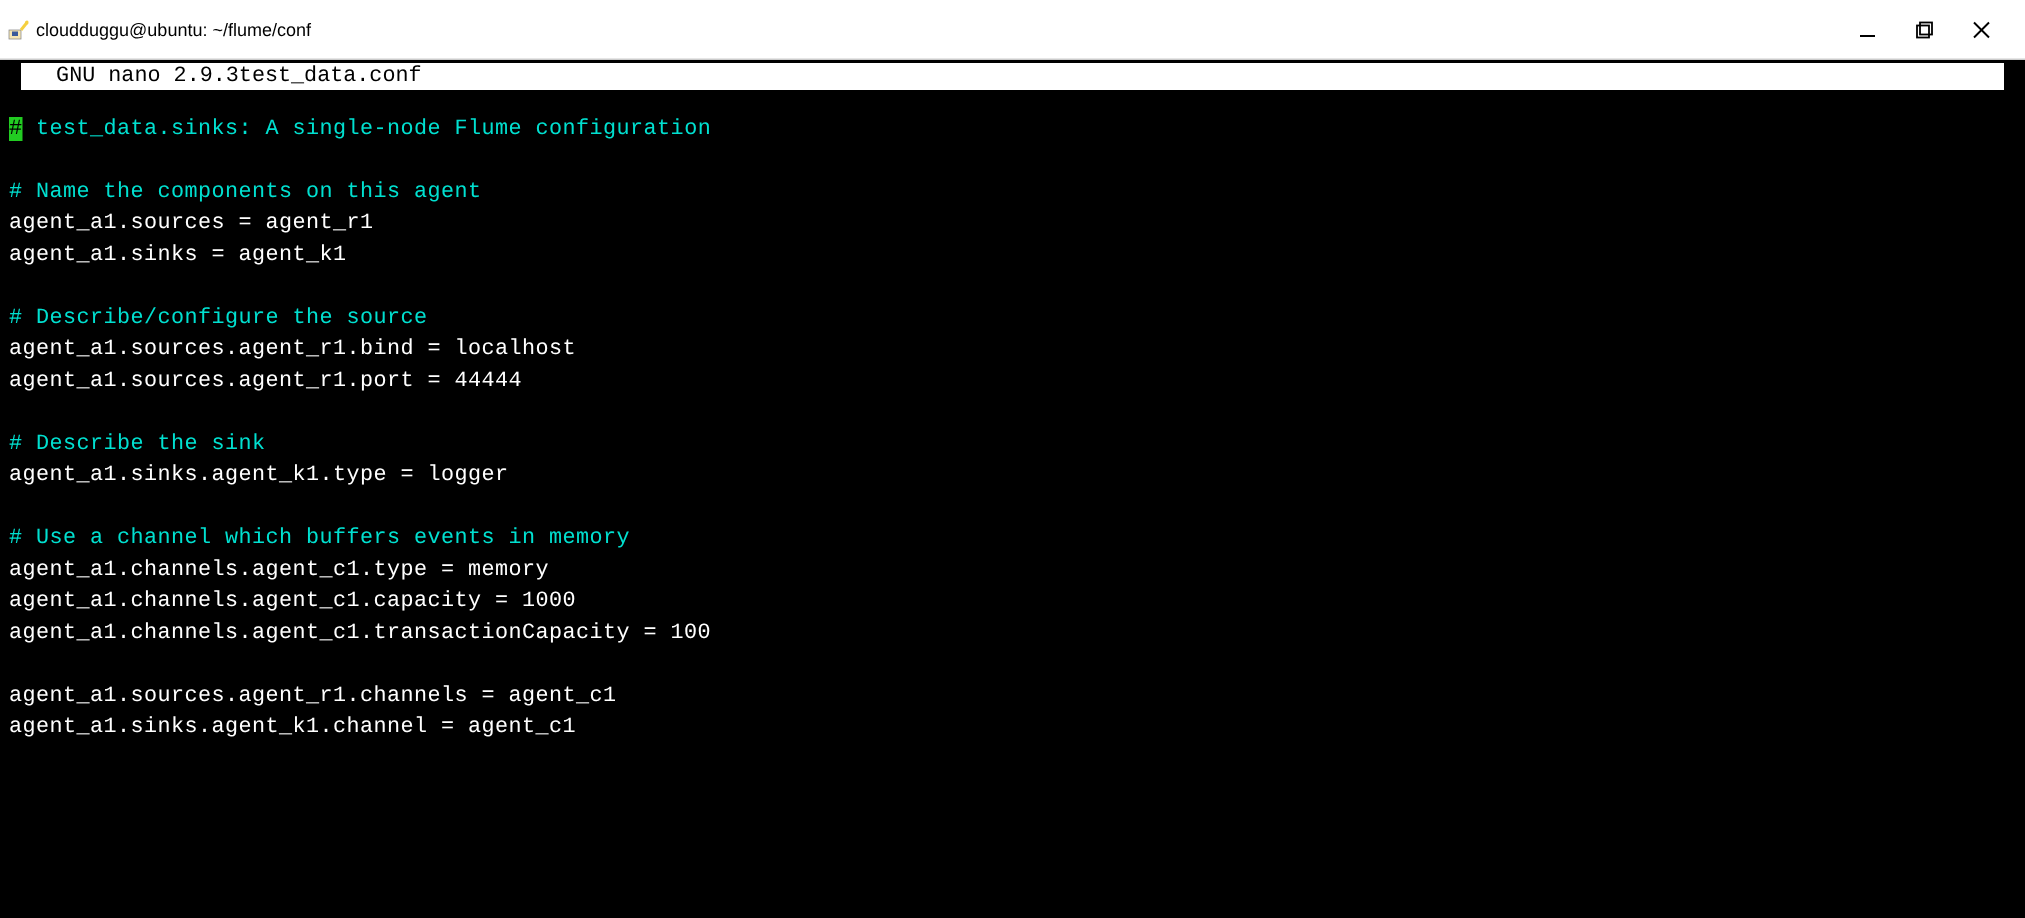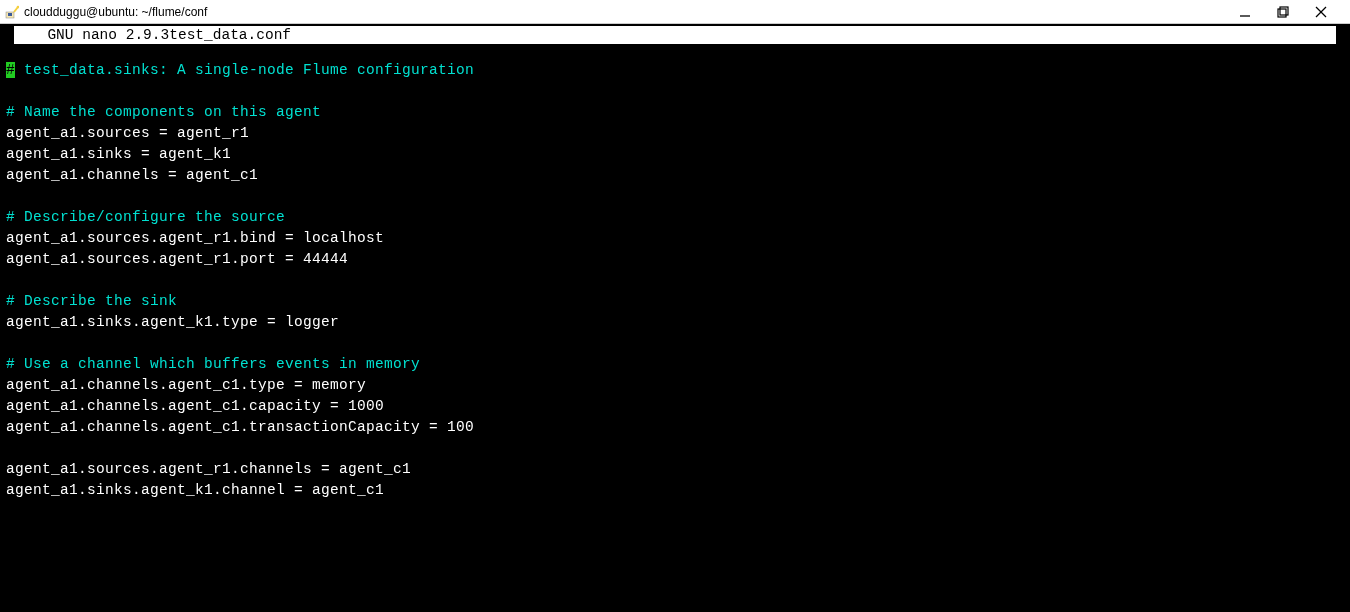--- a/index.html
+++ b/index.html
@@ -5,21 +5,21 @@
 * { margin: 0; padding: 0; box-sizing: border-box; }
 body {
   width: 1350px;
   height: 612px;
   background: #000;
   font-family: "Consolas", "Courier New", monospace;
   font-size: 14.5px;
   overflow: hidden;
 }
 .titlebar {
-  height: 24px;
+  height: 40px;
   background: #fff;
   display: flex;
   align-items: center;
   border-bottom: 1px solid #ccc;
   padding-left: 4px;
   padding-right: 22px;
 }
 .titlebar-icon {
   width: 16px;
   height: 16px;
@@ -53,21 +53,21 @@
   background: #fff;
   color: #000;
   display: flex;
   margin-left: 8px;
   margin-right: 8px;
   font-weight: normal;
   height: 18px;
   line-height: 18px;
 }
 .nano-header .left {
-  padding-left: 16px;
+  padding-left: 6px;
   white-space: pre;
 }
 .nano-header .center {
   flex: 1;
   text-align: left;
   white-space: pre;
 }
 .nano-header .right {
   width: 80px;
 }
@@ -127,21 +127,20 @@
     <span class="center">test_data.conf</span>
     <span class="right"></span>
   </div>
 
   <div class="content">
     <div class="line"><span class="cursor">#</span><span class="comment"> test_data.sinks: A single-node Flume configuration</span></div>
     <div class="blank"></div>
     <div class="line comment"># Name the components on this agent</div>
     <div class="line">agent_a1.sources = agent_r1</div>
     <div class="line">agent_a1.sinks = agent_k1</div>
-    <div class="line">agent_a1.channels = agent_c1</div>
     <div class="blank"></div>
     <div class="line comment"># Describe/configure the source</div>
     <div class="line">agent_a1.sources.agent_r1.bind = localhost</div>
     <div class="line">agent_a1.sources.agent_r1.port = 44444</div>
     <div class="blank"></div>
     <div class="line comment"># Describe the sink</div>
     <div class="line">agent_a1.sinks.agent_k1.type = logger</div>
     <div class="blank"></div>
     <div class="line comment"># Use a channel which buffers events in memory</div>
     <div class="line">agent_a1.channels.agent_c1.type = memory</div>

